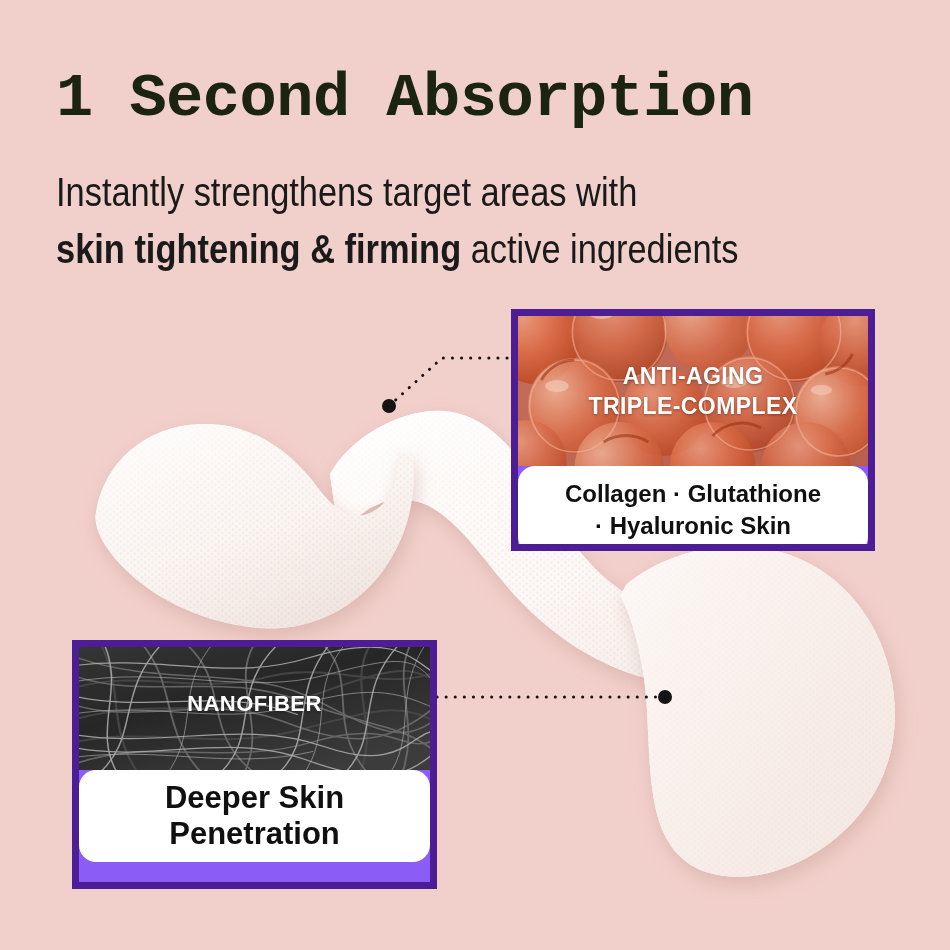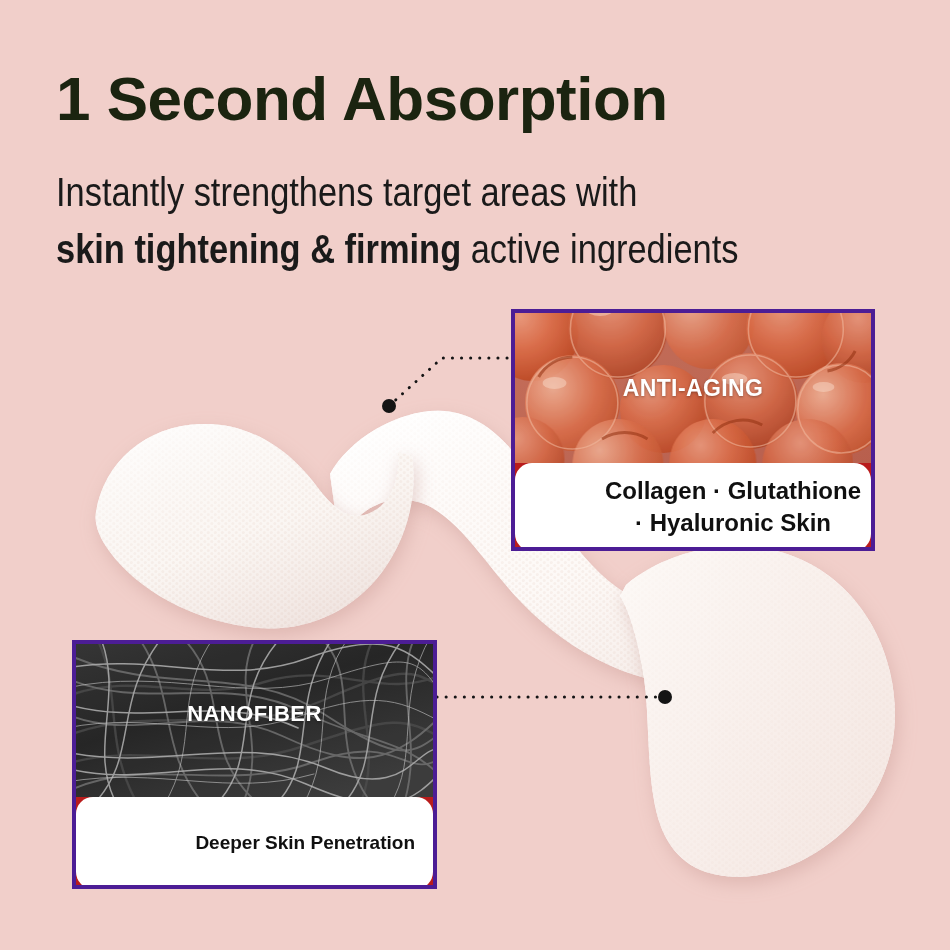--- a/index.html
+++ b/index.html
@@ -17,21 +17,21 @@
     height: 950px;
     overflow: hidden;
     background: #f1cfca;
   }
 
   
   .headline {
     position: absolute;
     left: 56px;
     top: 68px;
-    font-family: Liberation Sans, sans-serif;
+    font-family: Liberation Mono, monospace;
     font-size: 62px;
     line-height: 1.0;
     font-weight: 700;
     color: #1b2410;
     letter-spacing: -0.5px;
     white-space: nowrap;
   }
 
   .subline {
     position: absolute;
@@ -62,34 +62,34 @@
     left: 0; top: 0;
     width: 950px;
     height: 950px;
     pointer-events: none;
   }
 
   
   .info-card {
     position: absolute;
     box-sizing: border-box;
-    border: 4px solid #4c1d95;
-    background: #b91c1c;
+    border: 7px solid #4c1d95;
+    background: #8b5cf6;
     overflow: hidden;
   }
   .card-anti { left: 511px; top: 309px; width: 364px; height: 242px; }
   .card-nano { left: 72px; top: 640px; width: 365px; height: 249px; }
 
   .card-photo {
     position: relative;
     width: 100%;
     overflow: hidden;
   }
   .card-anti .card-photo { height: 150px; }
-  .card-nano .card-photo { height: 153px; }
+  .card-nano .card-photo { height: 123px; }
 
   .photo-caption {
     position: absolute;
     left: 0; right: 0;
     top: 50%;
     transform: translateY(-50%);
     text-align: center;
     color: #ffffff;
     font-weight: 700;
     font-size: 23px;
@@ -99,37 +99,37 @@
     z-index: 4;
   }
   .card-nano .photo-caption {
     font-size: 22px;
     top: 46%;
   }
 
   .card-footer {
     display: flex;
     align-items: center;
-    justify-content: flex-end;
+    justify-content: center;
     text-align: center;
     background: #ffffff;
     color: #101010;
     font-weight: 700;
     box-sizing: border-box;
     border-radius: 17px;
   }
   .card-anti .card-footer {
     height: 88px;
     font-size: 24px;
     line-height: 1.33;
     padding: 0 10px;
   }
   .card-nano .card-footer {
     height: 92px;
-    font-size: 19px;
+    font-size: 31px;
     padding: 0 18px;
   }
 
   .nowrap-block { display: block; }
 </style>
 </head>
 <body>
 
 <div id="canvas">
 
@@ -321,20 +321,21 @@
           <ellipse cx="86" cy="-4" rx="14" ry="7"></ellipse>
           <ellipse cx="40" cy="70" rx="12" ry="6"></ellipse>
           <ellipse cx="222" cy="66" rx="13" ry="6"></ellipse>
           <ellipse cx="312" cy="74" rx="11" ry="5"></ellipse>
         </g>
         <rect width="360" height="150" fill="#b05a3c" opacity="0.1"></rect>
       </svg>
 
       <div class="photo-caption">
         <span class="nowrap-block">ANTI-AGING</span>
+        <span class="nowrap-block">TRIPLE-COMPLEX</span>
       </div>
     </div>
 
     <div class="card-footer">
       <div>
         <span class="nowrap-block">Collagen · Glutathione</span>
         <span class="nowrap-block">· Hyaluronic Skin</span>
       </div>
     </div>
   </div>

